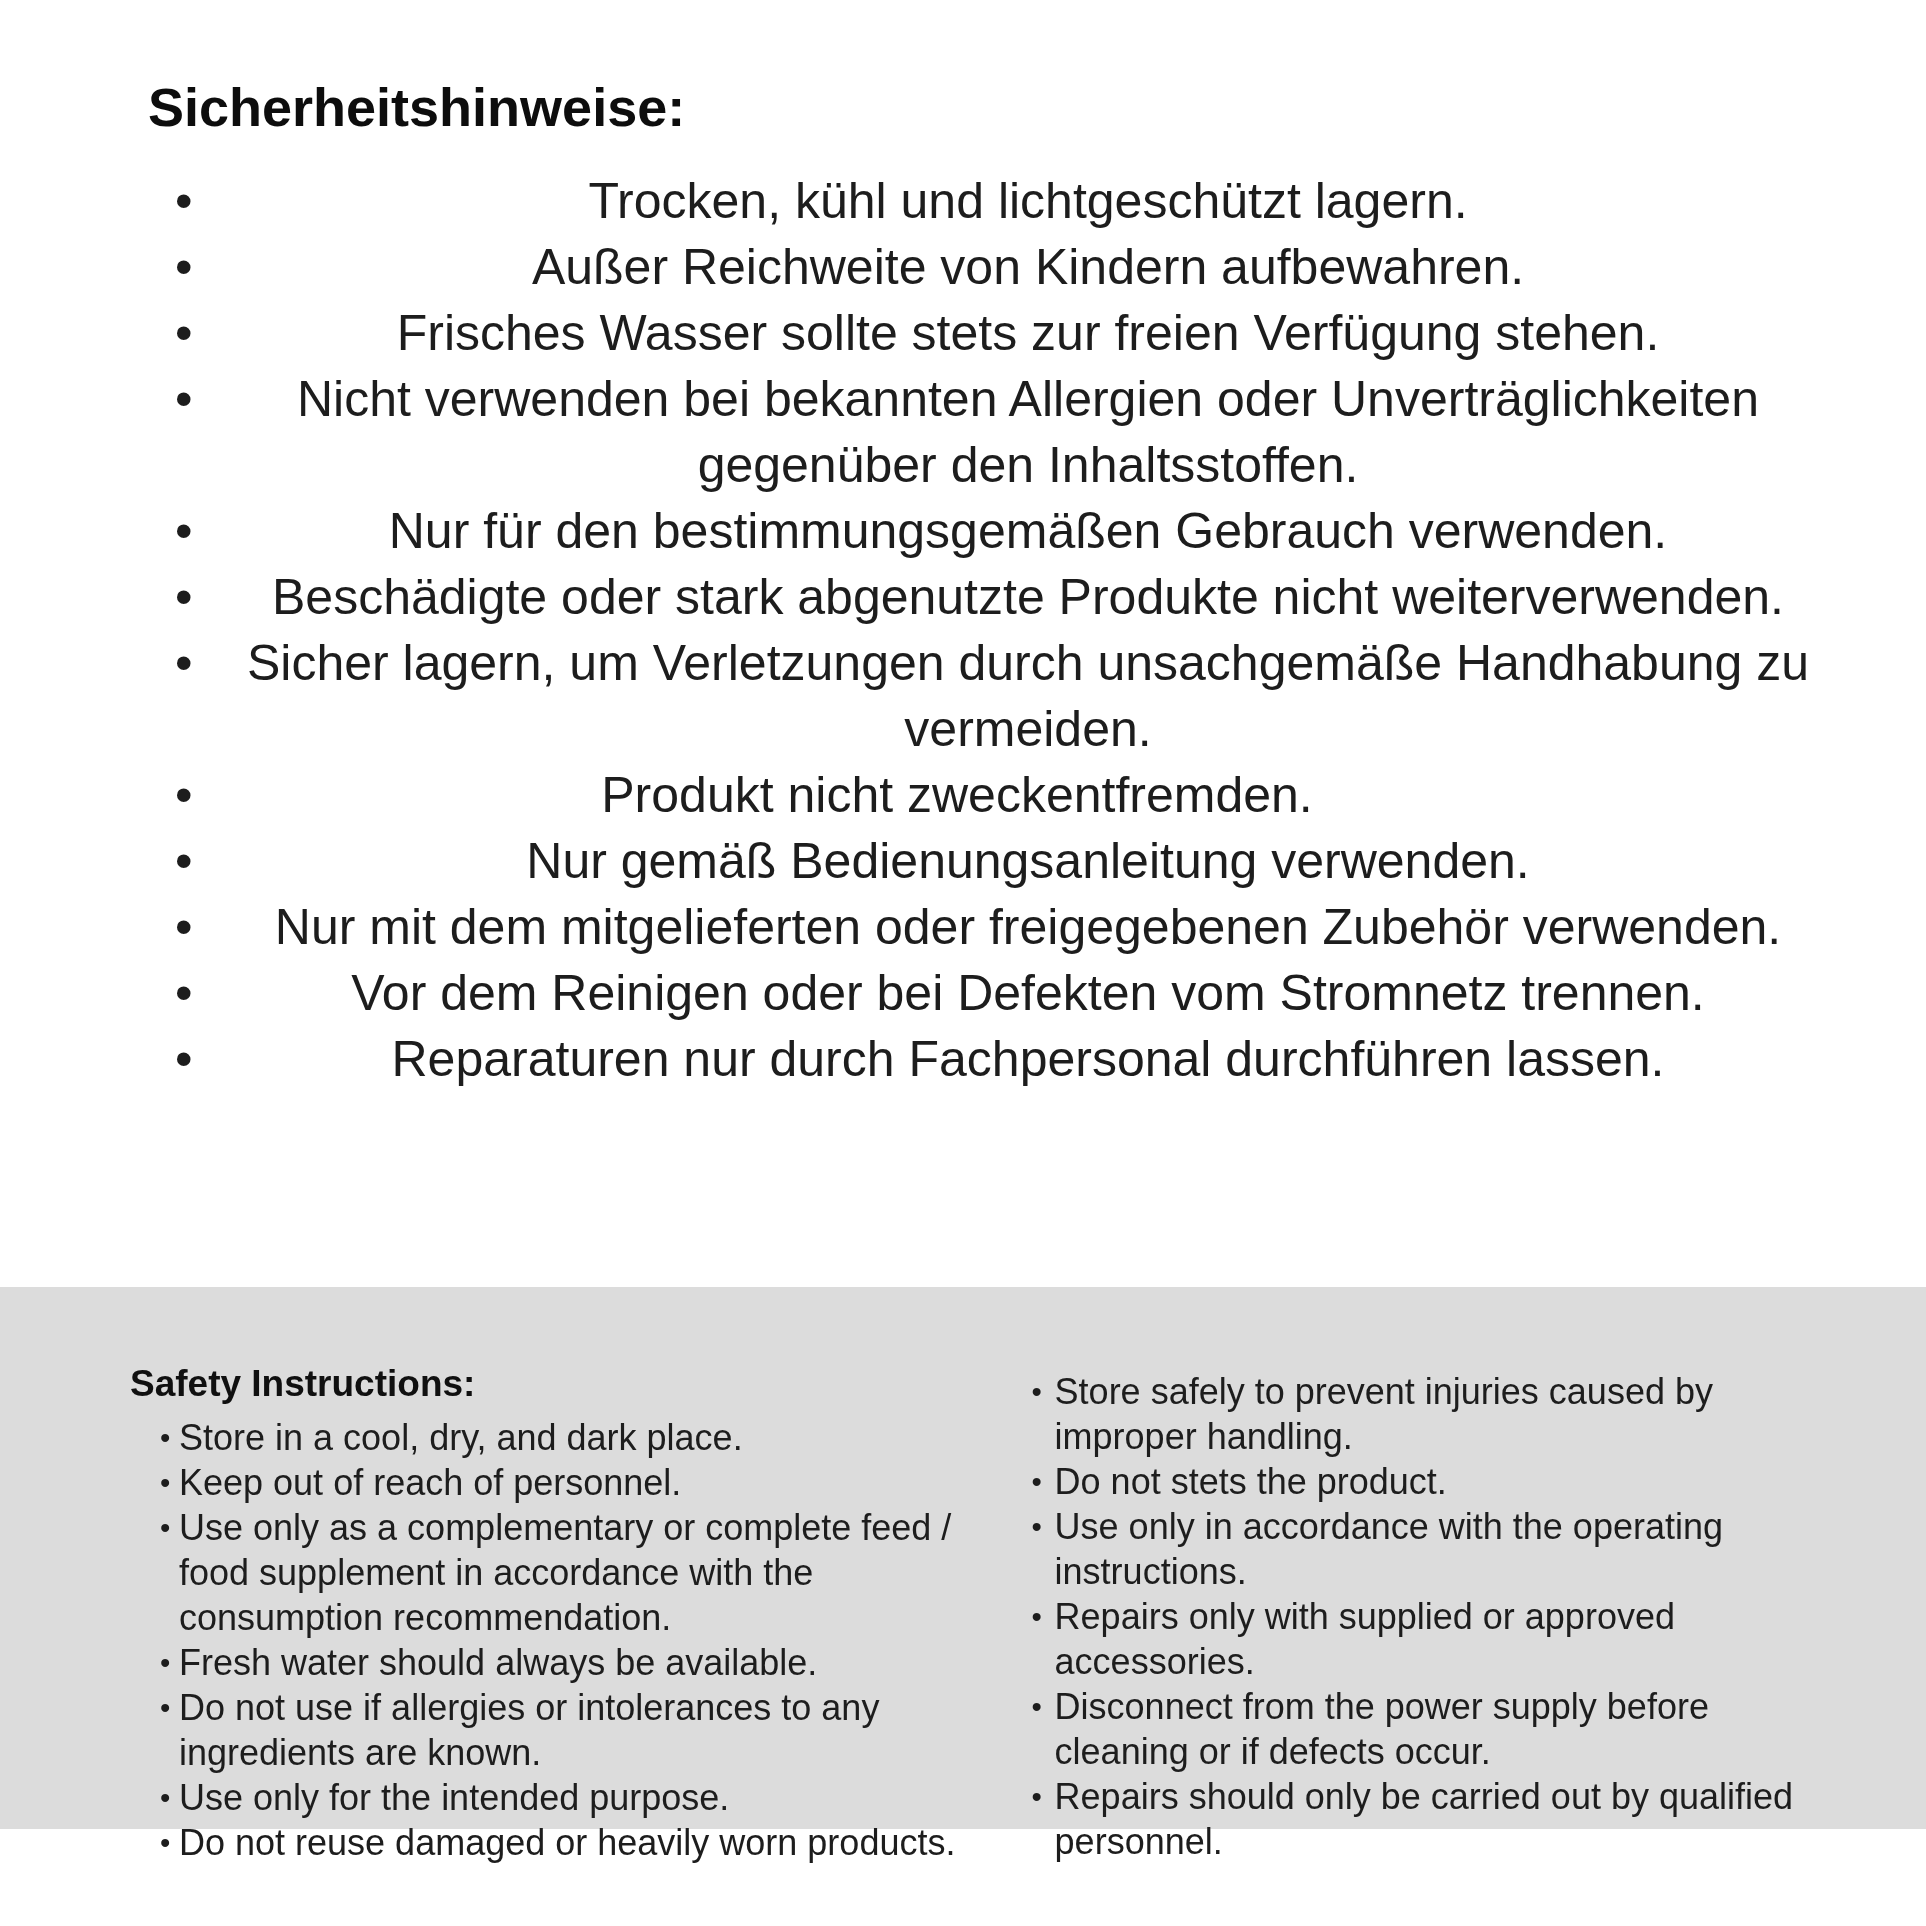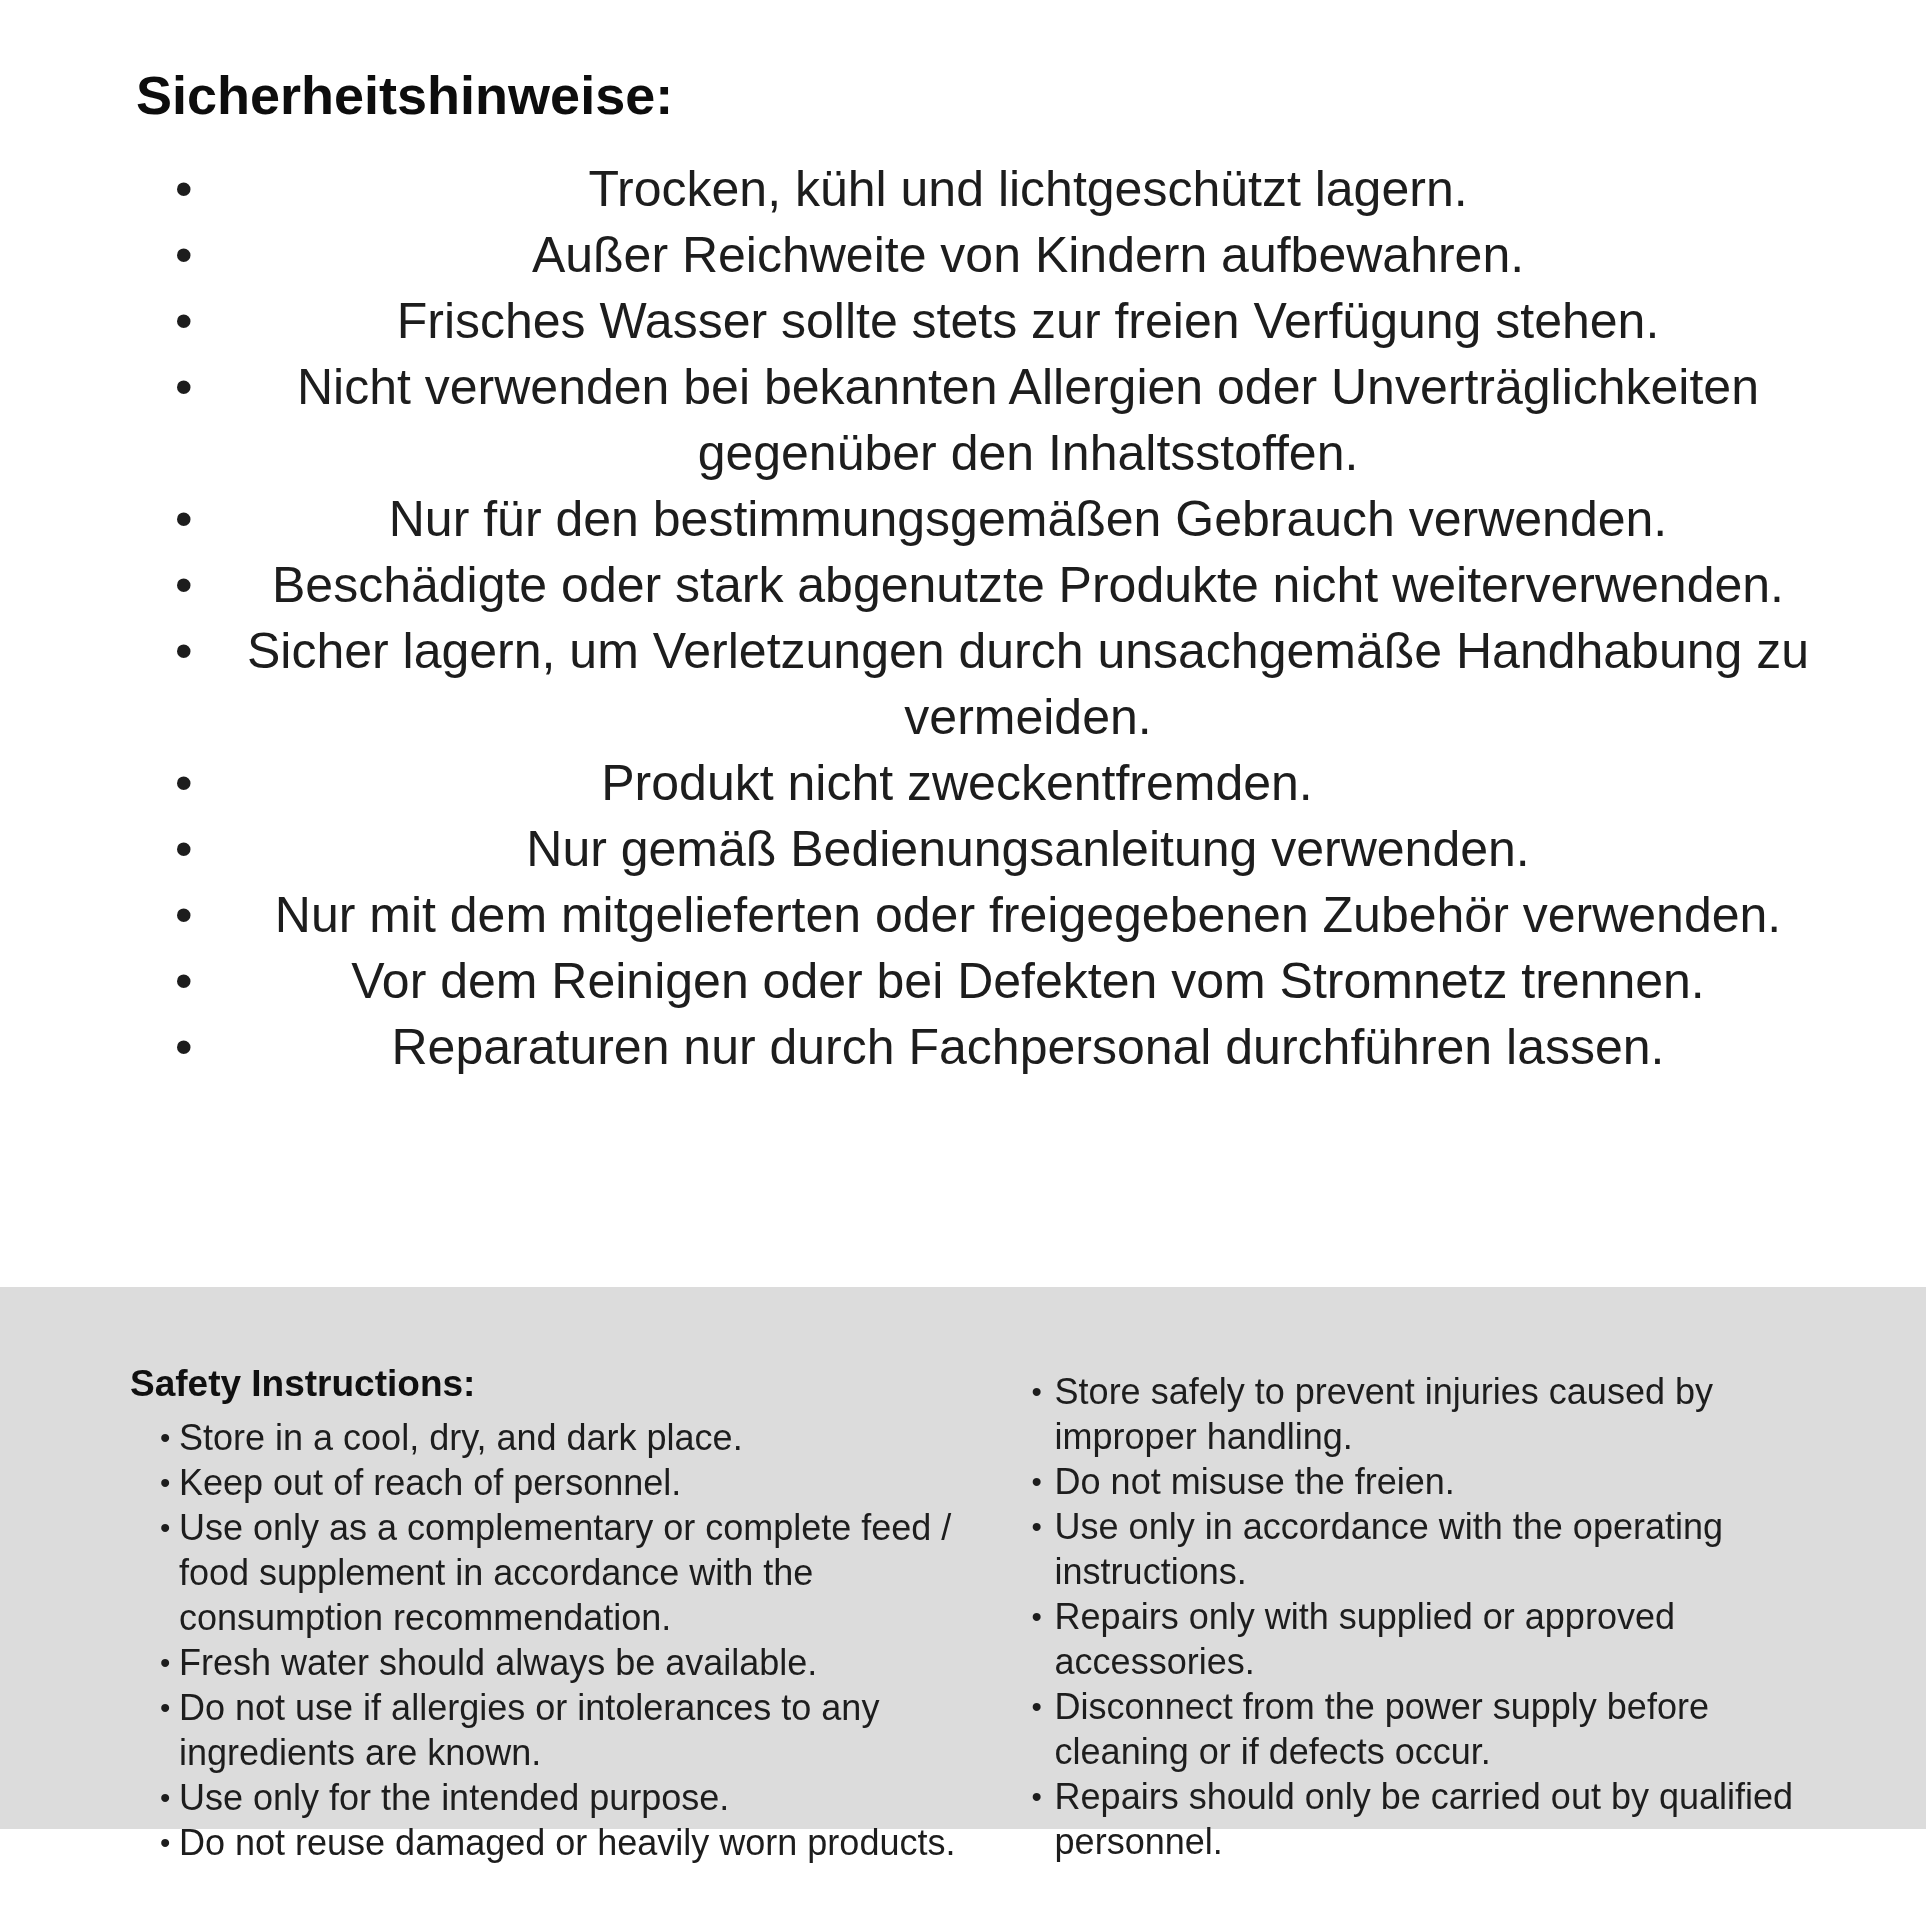--- a/index.html
+++ b/index.html
@@ -18,21 +18,21 @@
     top: 0; left: 0;
     width: 1926px;
     box-sizing: border-box;
     padding: 64px 58px 0 136px;
   }
   .de-heading {
     font-size: 54px;
     font-weight: bold;
     color: #0d0d0d;
     line-height: 1.15;
-    margin: 0;
+    margin: 12px;
   }
   .de-list {
     list-style: none;
     margin: 29.5px 0 0 0;
     padding: 0 0 0 39px;
     font-size: 50px;
     line-height: 66px;
     color: #1d1d1d;
     text-align: center;
   }
@@ -120,21 +120,21 @@
       <li><span>Use only as a complementary or complete feed / food supplement in accordance with the consumption recommendation.</span></li>
       <li><span>Fresh water should always be available.</span></li>
       <li><span>Do not use if allergies or intolerances to any ingredients are known.</span></li>
       <li><span>Use only for the intended purpose.</span></li>
       <li><span>Do not reuse damaged or heavily worn products.</span></li>
     </ul>
   </div>
   <div class="en-col en-col-right">
     <ul class="en-list">
       <li><span>Store safely to prevent injuries caused by improper handling.</span></li>
-      <li><span>Do not misuse the freien.</span></li>
+      <li><span>Do not stets the product.</span></li>
       <li><span>Use only in accordance with the operating instructions.</span></li>
       <li><span>Repairs only with supplied or approved accessories.</span></li>
       <li><span>Disconnect from the power supply before cleaning or if defects occur.</span></li>
       <li><span>Repairs should only be carried out by qualified personnel.</span></li>
     </ul>
   </div>
 </div>
 
 
 </body></html>

